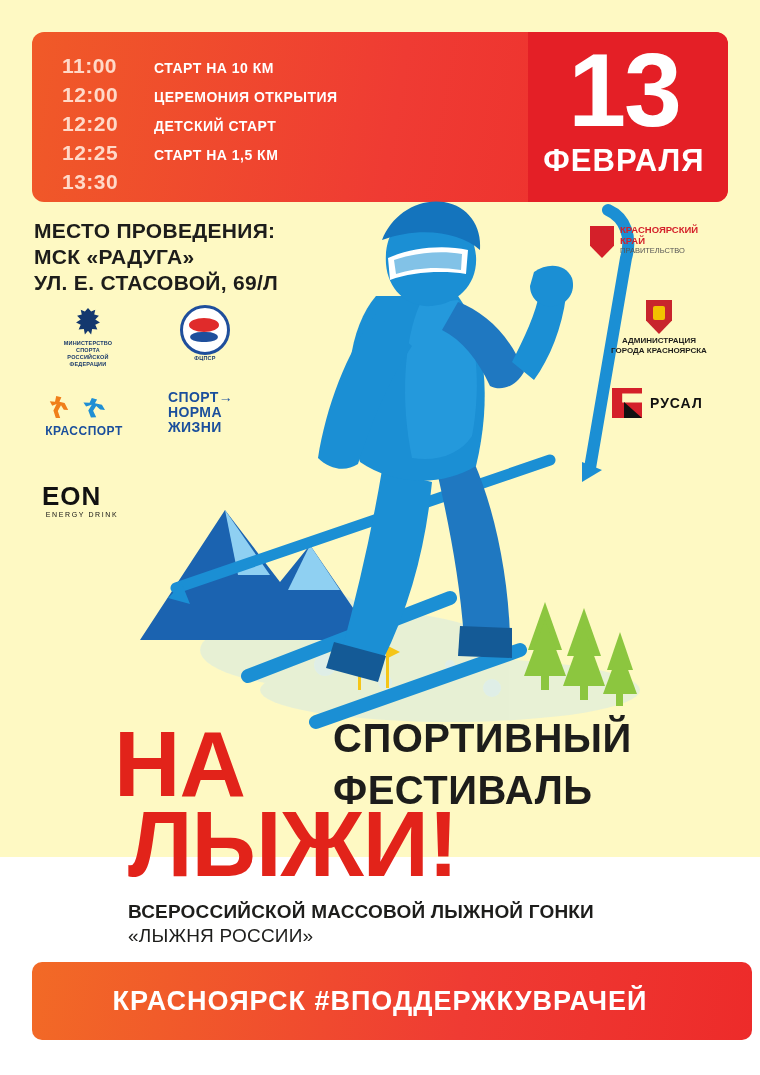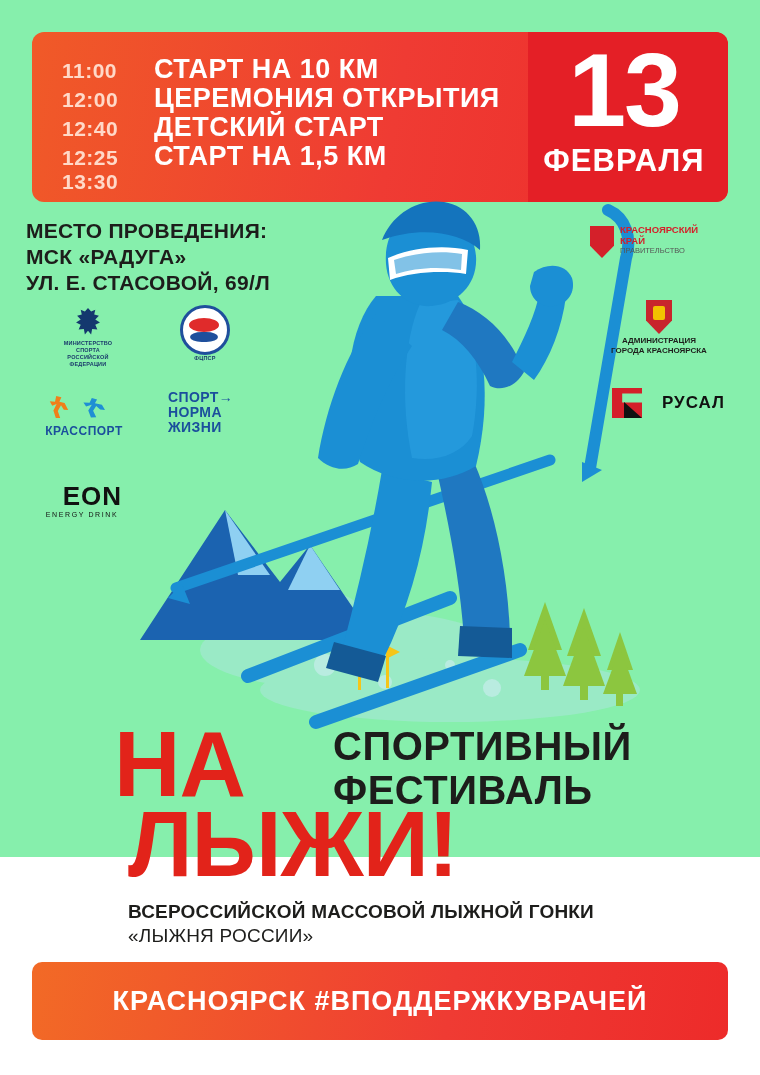--- a/index.html
+++ b/index.html
@@ -12,21 +12,21 @@
     height: 1075px;
     position: relative;
     overflow: hidden;
     font-family: "Liberation Sans", sans-serif;
   }
   .poster {
     position: absolute;
     left: 0; top: 0;
     width: 760px;
     height: 857px;
-    background: #86efac;
+    background: #fef9c3;
   }
 
   
   .top-band {
     position: absolute;
     left: 32px;
     top: 32px;
     width: 696px;
     height: 170px;
     border-radius: 12px;
@@ -81,28 +81,28 @@
   .sched-time {
     width: 92px;
     color: #ffd9c8;
     font-weight: bold;
     font-size: 21px;
     letter-spacing: 0.5px;
   }
   .sched-label {
     color: #ffffff;
     font-weight: bold;
-    font-size: 27px;
+    font-size: 14px;
     letter-spacing: 0.5px;
   }
 
   
   .venue {
     position: absolute;
-    left: 26px;
+    left: 34px;
     top: 218px;
     width: 420px;
   }
   .venue div {
     color: #1d1d1b;
     font-weight: bold;
     font-size: 21px;
     line-height: 26px;
     letter-spacing: 0.3px;
   }
@@ -180,21 +180,21 @@
     letter-spacing: 0.4px;
   }
   
   .logo-eon { left: 42px; top: 482px; width: 80px; }
   .eon-word {
     color: #111111;
     font-weight: bold;
     font-size: 26px;
     line-height: 28px;
     letter-spacing: 1px;
-    text-align: right;
+    text-align: left;
   }
   .eon-sub {
     text-align: center;
     color: #111111;
     font-size: 7px;
     letter-spacing: 1.6px;
     margin-top: 1px;
   }
 
   
@@ -242,24 +242,24 @@
     background: #d4202a;
     clip-path: polygon(0 0, 100% 0, 100% 18%, 34% 18%, 34% 48%, 100% 48%, 100% 100%, 0 100%);
   }
   .rusal-mark2 {
     position: absolute; left: 12px; top: 14px;
     width: 18px; height: 16px;
     background: #111111;
     clip-path: polygon(0 0, 100% 100%, 0 100%);
   }
   .rusal-text {
-    margin-left: 50px;
+    margin-left: 38px;
     color: #111111;
     font-weight: bold;
-    font-size: 17px;
+    font-size: 14px;
     line-height: 30px;
     letter-spacing: 1px;
   }
 
   
   .art {
     position: absolute;
     left: 120px;
     top: 90px;
     width: 540px;
@@ -278,21 +278,21 @@
   }
   .lyzhi {
     position: absolute; left: 128px; top: 98px;
     color: #e2231a;
     font-weight: bold;
     font-size: 92px;
     line-height: 92px;
     letter-spacing: -1px;
   }
   .sport1 {
-    position: absolute; left: 333px; top: 24px;
+    position: absolute; left: 333px; top: 16px;
     color: #1d1d1b;
     font-weight: bold;
     font-size: 40px;
     line-height: 44px;
     letter-spacing: 0.5px;
   }
   .sport2 {
     position: absolute; left: 333px; top: 68px;
     color: #1d1d1b;
     font-weight: bold;
@@ -319,20 +319,21 @@
 
   
   .bottom-band {
     position: absolute;
     left: 32px;
     top: 962px;
     width: 696px;
     height: 78px;
     border-radius: 10px;
     background: linear-gradient(100deg, #f26a26 0%, #ef3b33 60%, #ed2b2a 100%);
+    padding-left: 24px;
   }
   .bottom-text {
     position: absolute;
     left: 0; top: 0;
     width: 696px;
     height: 78px;
     line-height: 78px;
     text-align: center;
     color: #ffffff;
     font-weight: bold;
@@ -349,21 +350,21 @@
     <div class="schedule">
       <div class="sched-row">
         <div class="sched-time">11:00</div>
         <div class="sched-label">СТАРТ НА 10 КМ</div>
       </div>
       <div class="sched-row">
         <div class="sched-time">12:00</div>
         <div class="sched-label">ЦЕРЕМОНИЯ ОТКРЫТИЯ</div>
       </div>
       <div class="sched-row">
-        <div class="sched-time">12:40</div>
+        <div class="sched-time">12:20</div>
         <div class="sched-label">ДЕТСКИЙ СТАРТ</div>
       </div>
       <div class="sched-row">
         <div class="sched-time">12:25</div>
         <div class="sched-label">СТАРТ НА 1,5 КМ</div>
       </div>
       <div class="sched-row">
         <div class="sched-time">13:30</div>
       </div>
     </div>

